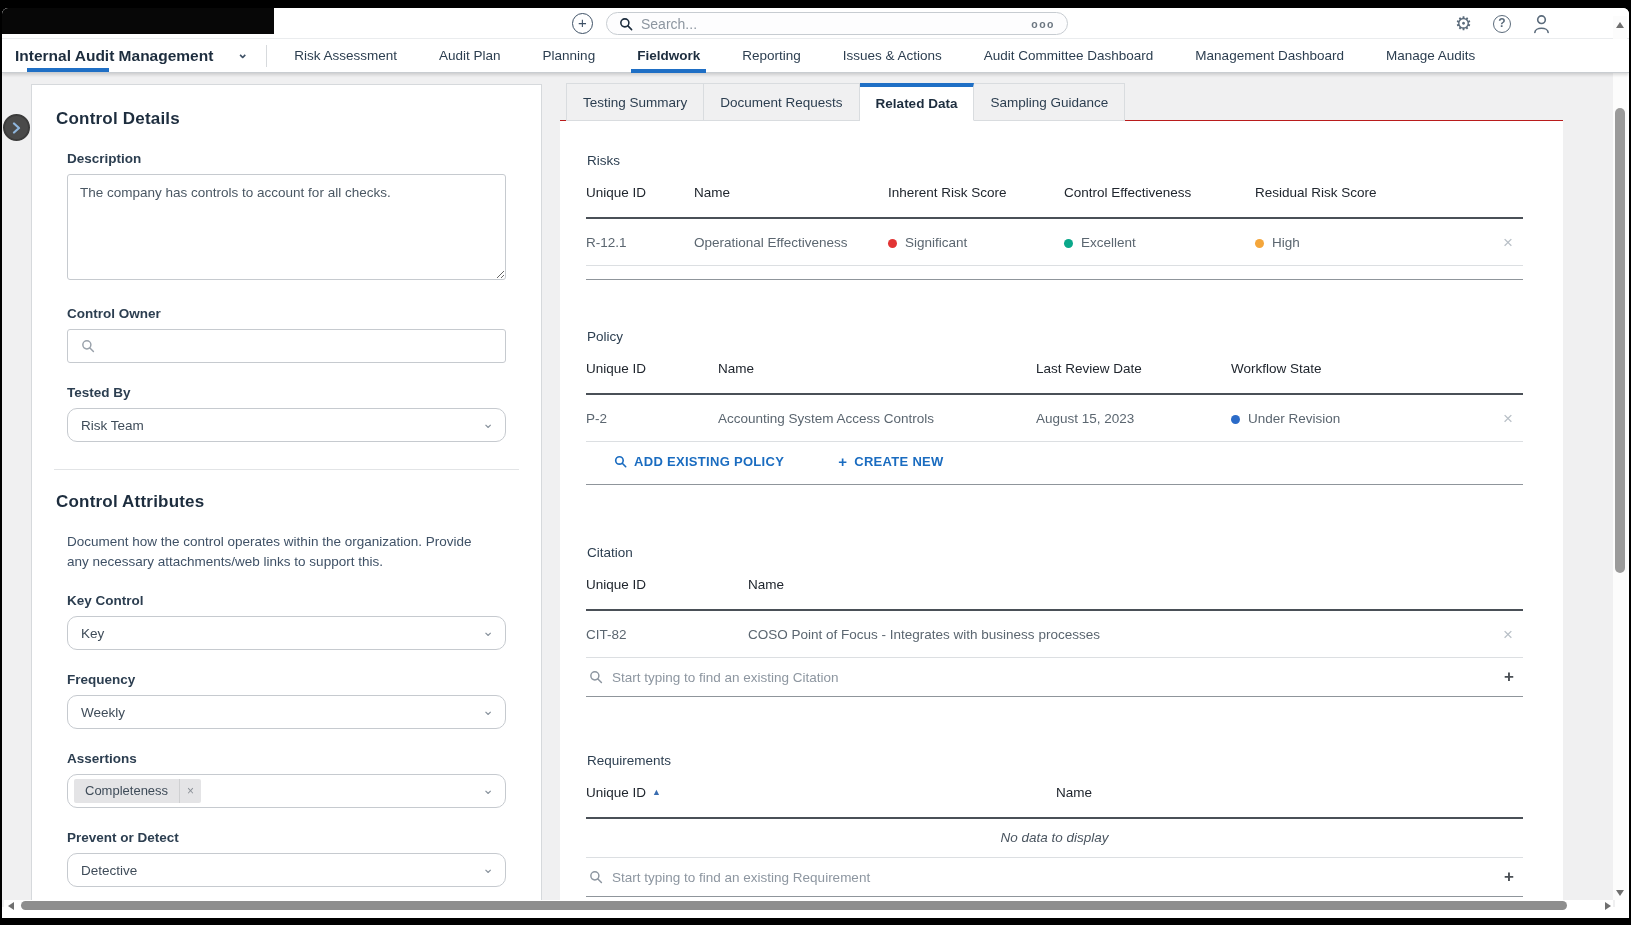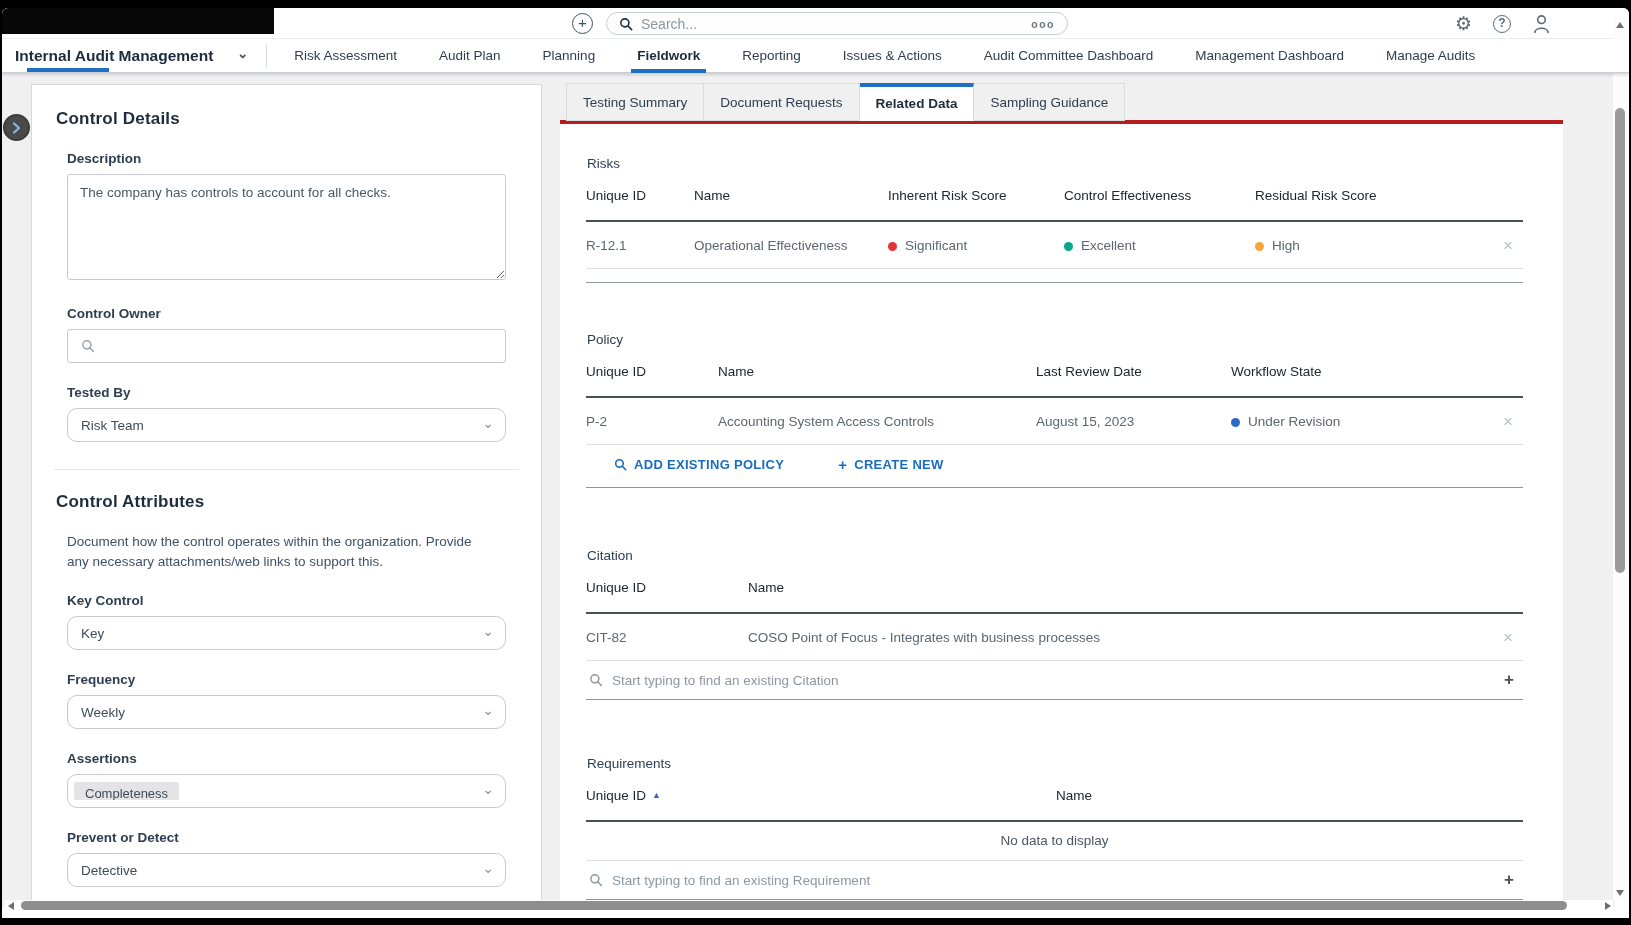--- a/index.html
+++ b/index.html
@@ -36,33 +36,33 @@
 
   
   .left-card { margin:11px 0 0 29px; width:511px; min-width:511px; background:#fff; border:1px solid #d6d9dc; padding:20px 35px; overflow:hidden; }
   .card-title { font-size:17px; font-weight:700; color:#1d2d3e; margin:4px 0 0 -11px; letter-spacing:.2px; }
   .fld-label { font-size:13.5px; font-weight:700; color:#2c3e50; margin:22px 0 8px; }
   .textarea { width:100%; height:106px; border:1px solid #c6cacf; border-radius:3px; padding:9px 12px; font-family:"Liberation Sans",sans-serif; font-size:13.5px; color:#4a5763; resize:vertical; background:#fff; line-height:1.4; }
   .inputbox { position:relative; height:34px; border:1px solid #c6cacf; border-radius:3px; background:#fff; display:flex; align-items:center; padding:0 13px; gap:9px; color:#9aa2ab; }
   .inputbox input { border:none; outline:none; flex:1; font-size:13.5px; color:#3f4c59; background:transparent; }
   .selectbox { position:relative; height:34px; border:1px solid #c6cacf; border-radius:10px; background:#fff; display:flex; align-items:center; padding:0 30px 0 13px; font-size:13.5px; color:#3f4c59; }
   .selectbox .chev { position:absolute; right:11px; top:6px; color:#8a949e; font-size:14px; }
-  .chip { display:inline-flex; align-items:stretch; background:#e4e4e6; border-radius:2px; overflow:hidden; height:18px; font-size:13px; color:#3f4c59;flex-direction:column; }
+  .chip { display:inline-flex; align-items:stretch; background:#e4e4e6; border-radius:2px; overflow:hidden; height:24px; font-size:13px; color:#3f4c59; }
   .chip .chip-label { padding:4px 11px; }
   .chip .chip-x { border-left:1px solid #cfd0d2; width:22px; display:flex; align-items:center; justify-content:center; color:#8a8f96; font-size:12px; }
   .card-divider { border:none; border-top:1px solid #e2e4e6; margin:27px -13px 0; }
   .help-text { font-size:13.5px; color:#3f5166; line-height:1.45; margin-top:20px; width:94%; }
 
   
   .right-area { flex:1; margin:10px 52px 0 18px; display:flex; flex-direction:column; min-width:0; }
   .tabbar { display:flex; margin-left:6px; position:relative; z-index:3; margin-bottom:-1px; }
   .dtab { height:38px; padding:0 16px; display:flex; align-items:center; background:#f0f0f1; border:1px solid #d9dcdf; border-left:none; font-size:13.5px; color:#2c3e50; white-space:nowrap; }
   .dtab:first-child { border-left:1px solid #d9dcdf; }
   .dtab.active { background:#fff; border-top:4px solid #1f6fc5; border-bottom:1px solid #fff; font-weight:700; color:#1d2d3e; }
-  .content-panel { background:#fff; border-top:4px solid #b91c1c; flex:1; padding:18px 0 0 26px; overflow:hidden; }
+  .content-panel { background:#fff; border-top:1px solid #b91c1c; flex:1; padding:18px 0 0 26px; overflow:hidden; }
 
   .section { width:937px; border-bottom:1px solid #8f959b; }
   .section-label { font-size:13.5px; color:#2c3e50; margin-left:1px; }
   .mt-first { margin-top:14px; }
   .mt-sec    { margin-top:49px; }
   .mt-cit    { margin-top:60px; }
   .mt-req    { margin-top:56px; }
   .thead { display:grid; align-items:center; padding:17px 0 17px; border-bottom:2px solid #4a5057; font-size:13.5px; font-weight:400; color:#20262e; }
   .trow  { display:grid; align-items:center; height:47px; border-bottom:1px solid #dcdfe2; font-size:13.5px; color:#5b6670; }
   .g-risks  { grid-template-columns:108px 194px 176px 191px 1fr 36px; }
@@ -70,21 +70,21 @@
   .g-cit    { grid-template-columns:162px 1fr 36px; }
   .g-req    { grid-template-columns:470px 1fr 36px; }
   .dot { display:inline-block; width:9px; height:9px; border-radius:50%; margin-right:8px; vertical-align:-1px; }
   .row-x { text-align:right; color:#b9c0c7; font-size:17px; padding-right:10px; line-height:1; }
   .spacer-end { height:13px; }
   .actions-row { display:flex; align-items:center; gap:54px; padding:11px 0 11px 28px; margin-bottom:3px; }
   .link-btn { display:flex; align-items:center; gap:7px; color:#1a6cc0; font-size:13px; font-weight:700; letter-spacing:.3px; white-space:nowrap; }
   .link-btn .plus-glyph { font-size:15px; font-weight:700; }
   .find-row { display:flex; align-items:center; height:38px; gap:9px; padding-left:3px; font-size:13.5px; color:#8d96a0; }
   .find-row .add-plus { margin-left:auto; padding-right:9px; color:#4a4f55; font-size:17px; font-weight:700; }
-  .nodata { text-align:center; font-size:13.5px; color:#4a5560; padding:11px 0 12px; border-bottom:1px solid #dcdfe2; }
+  .nodata { text-align:center; font-style:italic; font-size:13.5px; color:#4a5560; padding:11px 0 12px; border-bottom:1px solid #dcdfe2; }
   .sort-arrow { color:#3a6db0; font-size:9px; margin-left:6px; vertical-align:2px; }
 
   
   .vscroll { position:absolute; top:8px; right:2px; bottom:18px; width:14px; background:#fcfcfc; }
   .vthumb { position:absolute; left:2px; width:10px; top:92px; height:465px; background:#9b9b9b; border-radius:5px; }
   .arrow-up    { position:absolute; left:3px; top:6px;  width:0; height:0; border-left:4px solid transparent; border-right:4px solid transparent; border-bottom:6px solid #6f6f6f; }
   .arrow-down  { position:absolute; left:3px; bottom:4px; width:0; height:0; border-left:4px solid transparent; border-right:4px solid transparent; border-top:6px solid #6f6f6f; }
   .hscroll { position:absolute; left:2px; right:16px; bottom:7px; height:11px; background:#fff; }
   .hthumb { position:absolute; left:17px; width:1546px; top:1px; height:9px; background:#8e8e8e; border-radius:5px; }
   .arrow-left  { position:absolute; left:4px; top:2px; width:0; height:0; border-top:4px solid transparent; border-bottom:4px solid transparent; border-right:6px solid #6f6f6f; }

